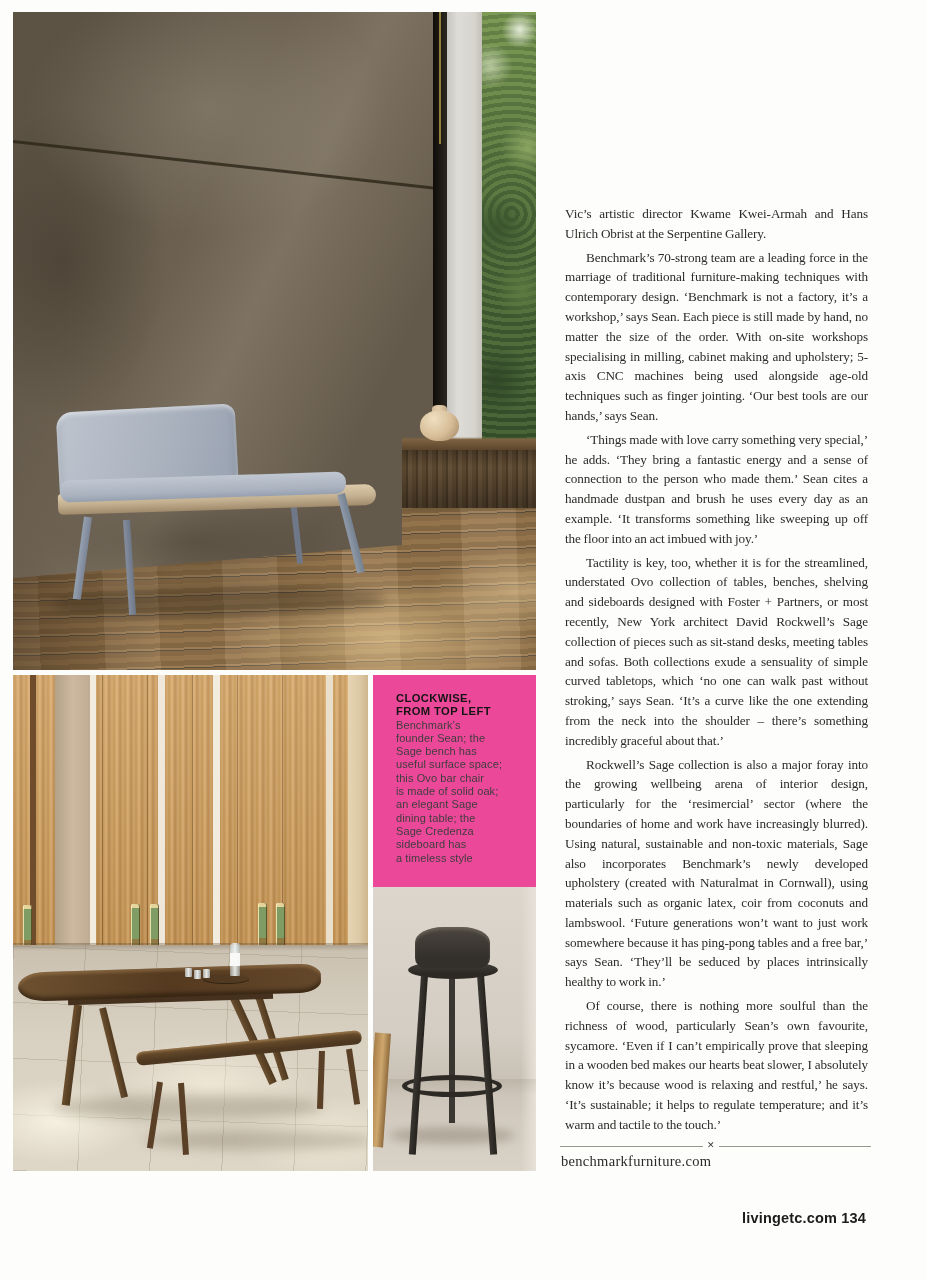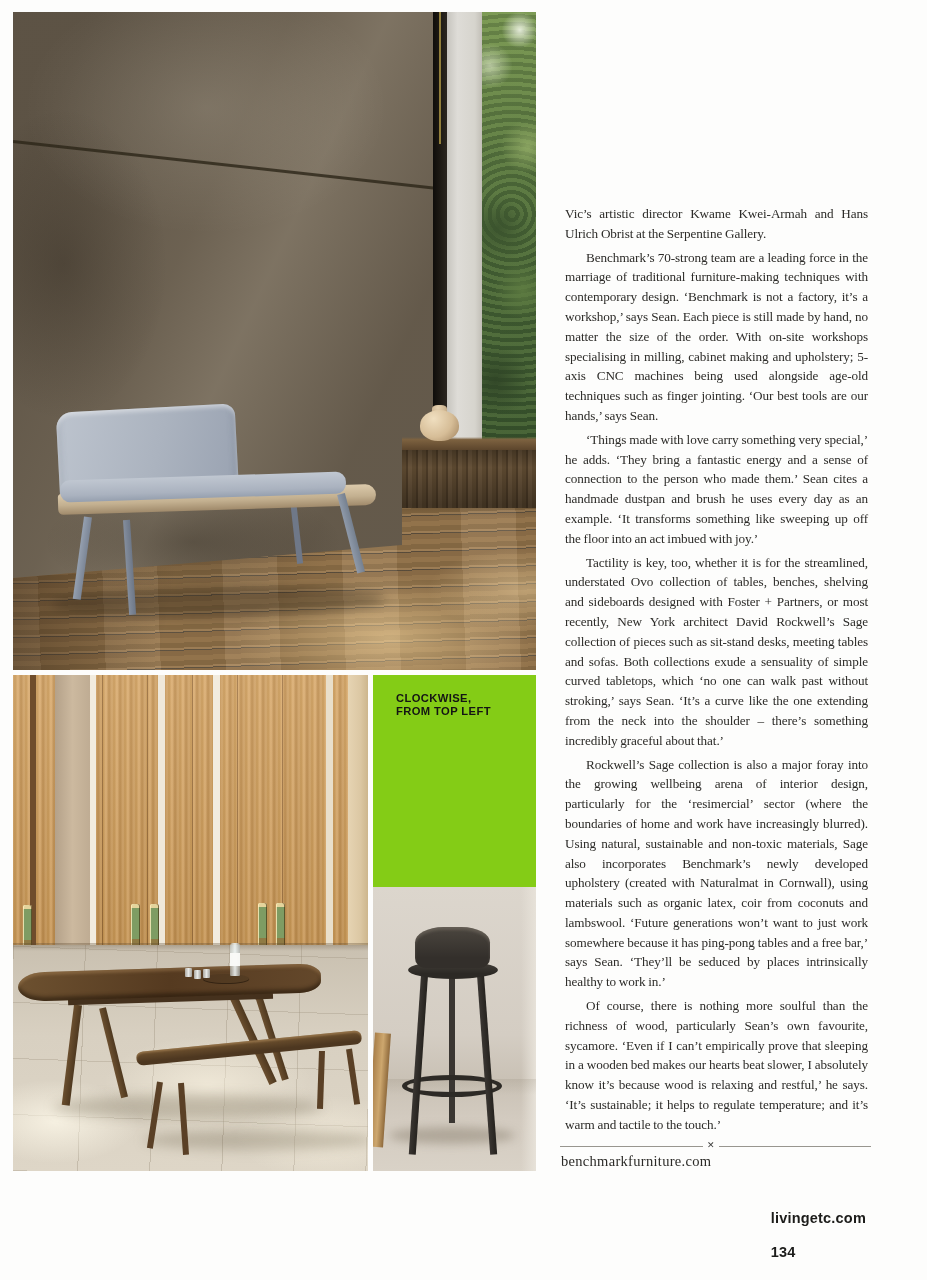--- a/index.html
+++ b/index.html
@@ -134,21 +134,21 @@
     transform:rotate(-5.6deg);
     background:linear-gradient(to bottom,#6f522f,#4d3720 75%);
     box-shadow:inset 0 2px 2px rgba(200,160,110,0.4);}
   .pd-bleg{position:absolute;transform-origin:top center;background:#5a4026;}
   .pd-bleg1{left:144px;top:407px;width:6px;height:67px;transform:rotate(8.7deg);}
   .pd-bleg2{left:165px;top:408px;width:6px;height:72px;transform:rotate(-4deg);}
   .pd-bleg3{left:306px;top:376px;width:6px;height:58px;transform:rotate(2deg);}
   .pd-bleg4{left:333px;top:374px;width:6px;height:56px;transform:rotate(-8.4deg);}
 
   
-  .caption-block{left:373px;top:675px;width:163px;height:212px;background:#84cc16;}
+  .caption-block{left:373px;top:675px;width:163px;height:212px;background:#ec4899;}
   .caption-inner{position:absolute;left:23px;top:17px;width:135px;
     font-family:"Liberation Sans", sans-serif;}
   .caption-heading{font-weight:bold;font-size:11.2px;line-height:13.3px;letter-spacing:0.4px;
     color:#141414;white-space:pre-line;}
   .caption-body{font-size:11px;line-height:13.3px;color:#3e3e3e;white-space:pre-line;letter-spacing:0.1px;}
 
   
   .photo-stool{left:373px;top:887px;width:163px;height:284px;overflow:hidden;
     background:linear-gradient(to bottom,#dcd6cd 0%,#d4cdc3 52%,#c9c1b5 68%,#d3cbc0 82%,#d9d2c7 100%);}
   .ps-rightlight{left:148px;top:0;width:15px;height:284px;background:linear-gradient(90deg,rgba(238,234,226,0),#e7e2d9);}
@@ -176,23 +176,23 @@
     color:#2c2b28;font-size:13.2px;line-height:19.8px;text-align:justify;
     letter-spacing:-0.1px;word-spacing:-0.4px;}
   .article p{margin:4px;text-indent:21px;}
   .article p:first-child{text-indent:0;}
 
   .rule{left:560px;top:1146px;width:311px;height:1px;background:#98968f;}
   .rule-x{left:703px;top:1138px;font-family:"Liberation Sans", sans-serif;font-size:9px;
     color:#3c3c3a;background:#fdfdfc;padding:0 4px;line-height:14px;}
   .url{left:561px;top:1153px;font-size:14.5px;color:#2b2a27;letter-spacing:0.3px;}
 
-  .footer{right:61px;top:1210px;display:flex;gap:18px;
+  .footer{right:61px;top:1210px;display:flex;gap:4px;
     font-family:"Liberation Sans", sans-serif;font-weight:bold;font-size:14.5px;
-    color:#1c1c1a;letter-spacing:0.2px;flex-direction:column;}
+    color:#1c1c1a;letter-spacing:0.2px;}
 </style>
 </head>
 <body>
 
 <div class="page">
 
   <div class="abs photo-top">
     <div class="abs pt-wall"></div>
     <div class="abs pt-wall-shade"></div>
     <div class="abs pt-seam"></div>
@@ -254,20 +254,31 @@
     <div class="abs pd-bleg pd-bleg2"></div>
     <div class="abs pd-bleg pd-bleg3"></div>
     <div class="abs pd-bleg pd-bleg4"></div>
     <div class="abs pd-benchseat"></div>
   </div>
 
   <div class="abs caption-block">
     <div class="caption-inner">
       <div class="caption-heading">CLOCKWISE,
 FROM TOP LEFT</div>
+      <div class="caption-body">Benchmark’s
+founder Sean; the
+Sage bench has
+useful surface space;
+this Ovo bar chair
+is made of solid oak;
+an elegant Sage
+dining table; the
+Sage Credenza
+sideboard has
+a timeless style</div>
     </div>
   </div>
 
   <div class="abs photo-stool">
     <div class="abs ps-rightlight"></div>
     <div class="abs ps-floorband"></div>
     <div class="abs ps-shadow"></div>
     <div class="abs ps-wood"></div>
     <div class="abs ps-backleg"></div>
     <div class="abs ps-ring"></div>

